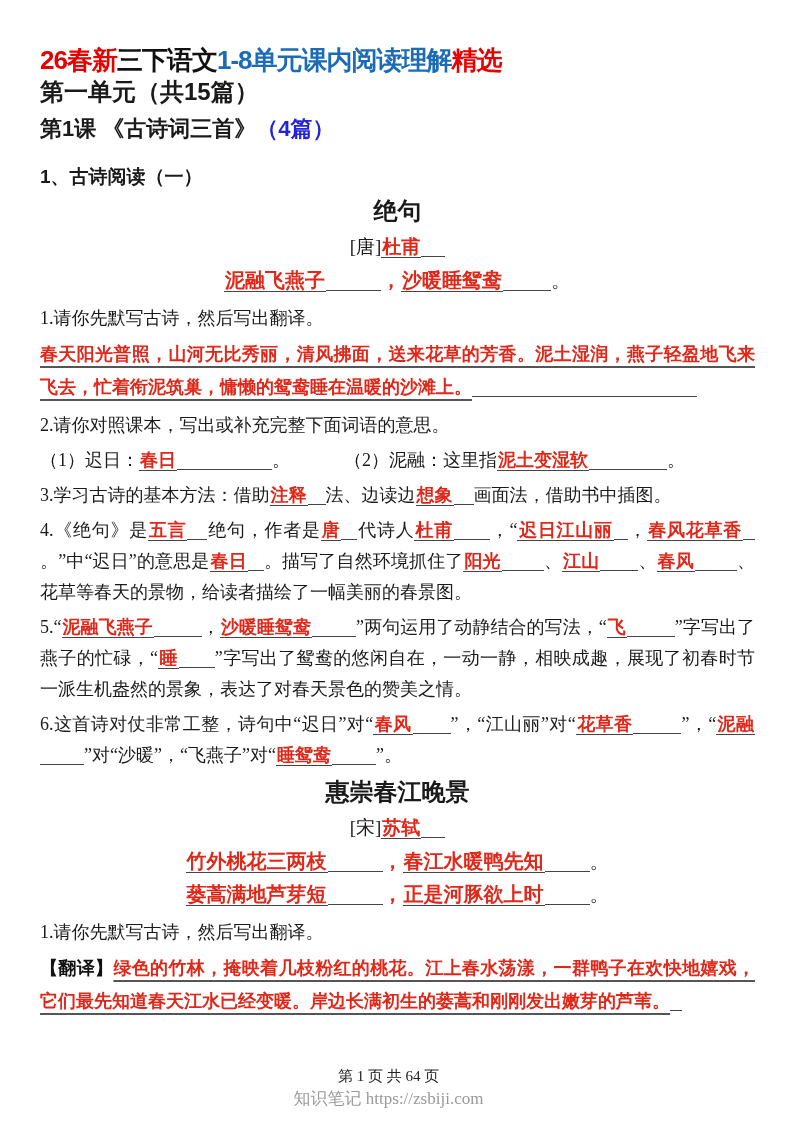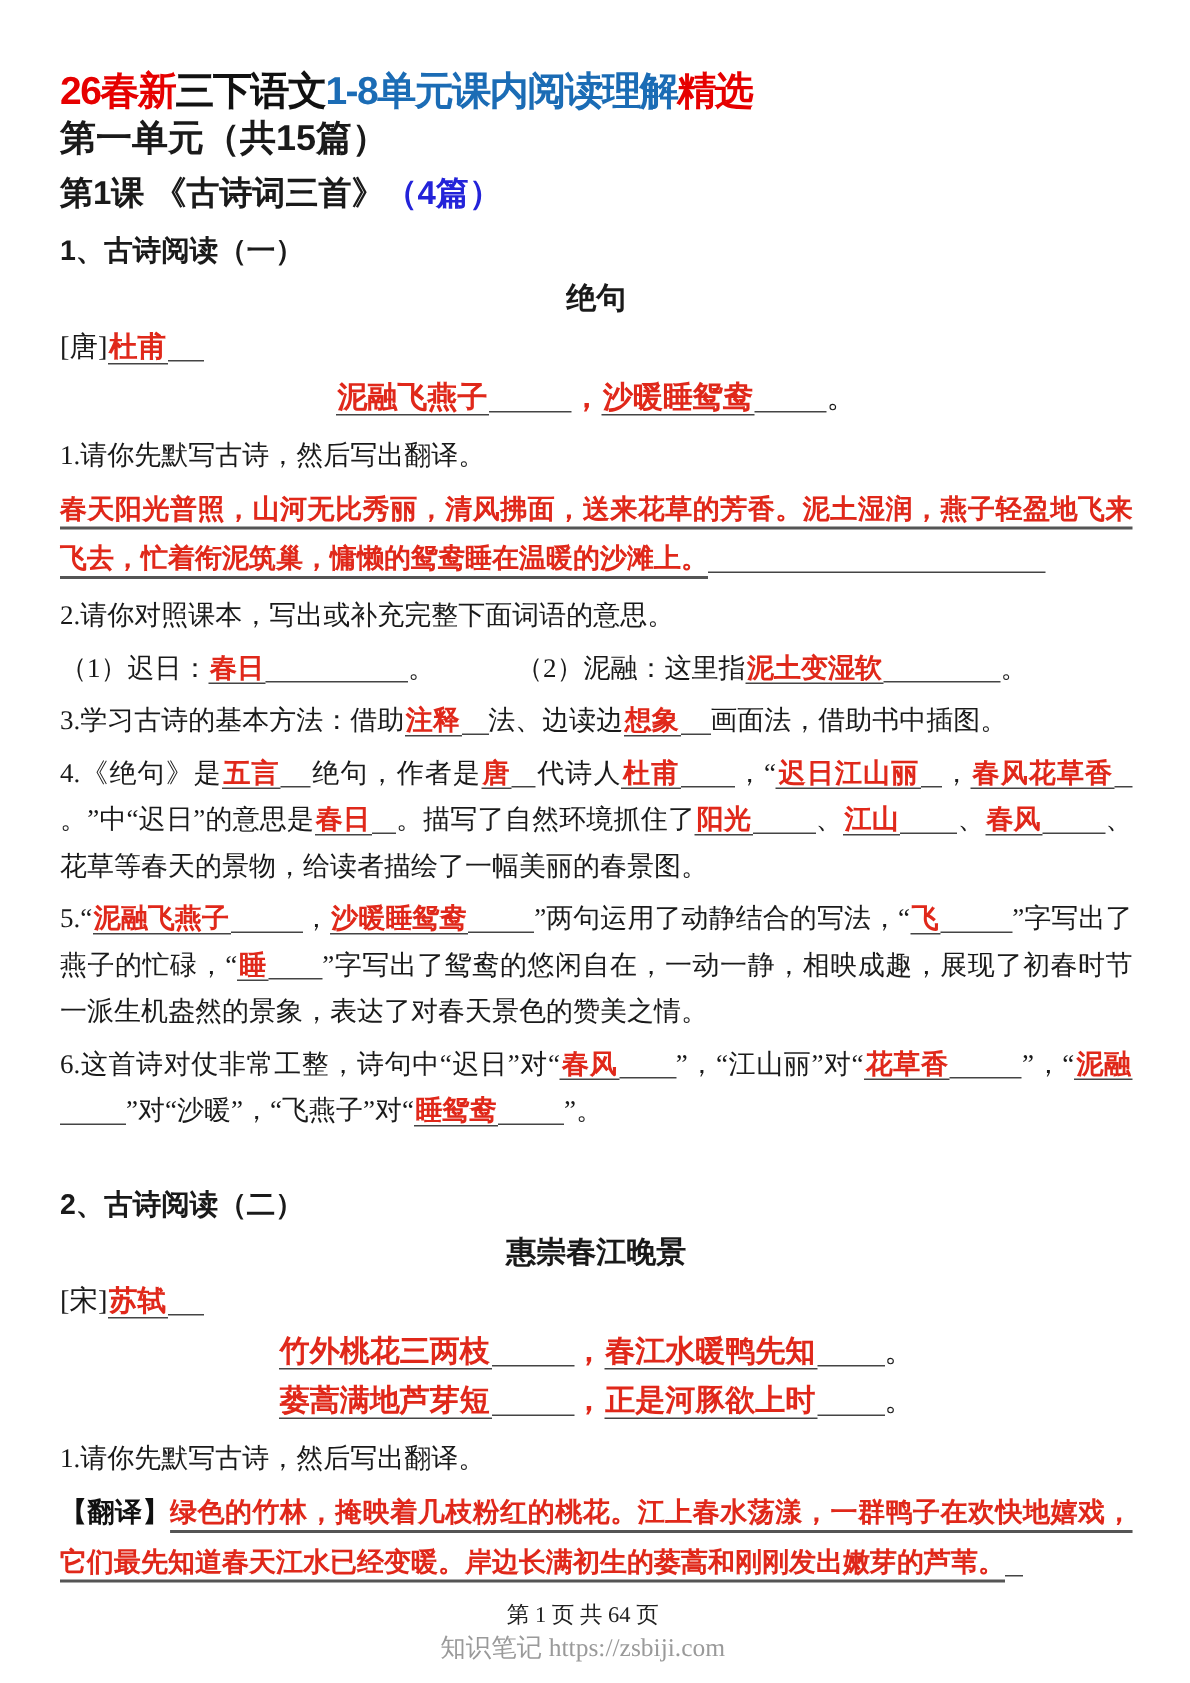--- a/index.html
+++ b/index.html
@@ -31,32 +31,32 @@
     font-family:"Liberation Sans","DejaVu Sans",sans-serif;
     font-weight:bold;
     font-size:22px;
     margin-top:6px;
   }
   .lesson-count{color:#2323d9;}
   .sec-heading{
     font-family:"Liberation Sans","DejaVu Sans",sans-serif;
     font-weight:bold;
     font-size:19px;
-    margin-top:10px;
+    margin-top:20px;
   }
   .sec2-gap{margin-top:34px;}
   .poem-title{
     text-align:center;
     font-family:"Liberation Sans","DejaVu Sans",sans-serif;
     font-weight:bold;
-    font-size:20px;
+    font-size:24px;
     margin-top:5px;
   }
   .poem-author{
-    text-align:left;
+    text-align:center;
     font-size:19px;
     margin-top:5px;
     line-height:30px;
   }
   .poem-line{
     text-align:center;
     font-size:20px;
     margin-top:3px;
     line-height:30px;
   }
@@ -121,21 +121,20 @@
 
   <div class="para" style="margin-top:8px;">1.请你先默写古诗，然后写出翻译。</div>
   <div class="para trans"><span class="seg-t">春天阳光普照，山河无比秀丽，清风拂面，送来花草的芳香。泥土湿润，燕子轻盈地飞来飞去，忙着衔泥筑巢，慵懒的鸳鸯睡在温暖的沙滩上。</span><span class="blank" style="width: 225px;"></span></div>
   <div class="para" style="margin-top:6px;">2.请你对照课本，写出或补充完整下面词语的意思。</div>
   <div class="para"><span class="seg-n">（1）迟日：</span><span class="seg-a">春日</span><span class="blank" style="width: 95px;"></span><span class="seg-n">。　　　（2）泥融：这里指</span><span class="seg-a">泥土变湿软</span><span class="blank" style="width: 78px;"></span><span class="seg-n">。</span></div>
   <div class="para"><span class="seg-n">3.学习古诗的基本方法：借助</span><span class="seg-a">注释</span><span class="blank" style="width: 18px;"></span><span class="seg-n">法、边读边</span><span class="seg-a">想象</span><span class="blank" style="width: 20px;"></span><span class="seg-n">画面法，借助书中插图。</span></div>
   <div class="para"><span class="seg-n">4.《绝句》是</span><span class="seg-a">五言</span><span class="blank" style="width: 20px;"></span><span class="seg-n">绝句，作者是</span><span class="seg-a">唐</span><span class="blank" style="width: 16px;"></span><span class="seg-n">代诗人</span><span class="seg-a">杜甫</span><span class="blank" style="width: 36px;"></span><span class="seg-n">，“</span><span class="seg-a">迟日江山丽</span><span class="blank" style="width: 14px;"></span><span class="seg-n">，</span><span class="seg-a">春风花草香</span><span class="blank" style="width: 12px;"></span><span class="seg-n">。”中“迟日”的意思是</span><span class="seg-a">春日</span><span class="blank" style="width: 16px;"></span><span class="seg-n">。描写了自然环境抓住了</span><span class="seg-a">阳光</span><span class="blank" style="width: 42px;"></span><span class="seg-n">、</span><span class="seg-a">江山</span><span class="blank" style="width: 38px;"></span><span class="seg-n">、</span><span class="seg-a">春风</span><span class="blank" style="width: 42px;"></span><span class="seg-n">、花草等春天的景物，给读者描绘了一幅美丽的春景图。</span></div>
   <div class="para"><span class="seg-n">5.“</span><span class="seg-a">泥融飞燕子</span><span class="blank" style="width: 48px;"></span><span class="seg-n">，</span><span class="seg-a">沙暖睡鸳鸯</span><span class="blank" style="width: 44px;"></span><span class="seg-n">”两句运用了动静结合的写法，“</span><span class="seg-a">飞</span><span class="blank" style="width: 48px;"></span><span class="seg-n">”字写出了燕子的忙碌，“</span><span class="seg-a">睡</span><span class="blank" style="width: 36px;"></span><span class="seg-n">”字写出了鸳鸯的悠闲自在，一动一静，相映成趣，展现了初春时节一派生机盎然的景象，表达了对春天景色的赞美之情。</span></div>
   <div class="para"><span class="seg-n">6.这首诗对仗非常工整，诗句中“迟日”对“</span><span class="seg-a">春风</span><span class="blank" style="width: 38px;"></span><span class="seg-n">”，“江山丽”对“</span><span class="seg-a">花草香</span><span class="blank" style="width: 48px;"></span><span class="seg-n">”，“</span><span class="seg-a">泥融</span><span class="blank" style="width: 44px;"></span><span class="seg-n">”对“沙暖”，“飞燕子”对“</span><span class="seg-a">睡鸳鸯</span><span class="blank" style="width: 44px;"></span><span class="seg-n">”。</span></div>
 
-  <div class="sec-heading sec2-gap">2、古诗阅读（二）</div>
   <div class="poem-title">惠崇春江晚景</div>
   <div class="poem-author"><span class="seg-n">[宋]</span><span class="seg-a">苏轼</span><span class="blank" style="width: 24px;"></span></div>
   <div class="poem-line"><span class="seg-a">竹外桃花三两枝</span><span class="blank" style="width: 55px;"></span><span class="seg-r">，</span><span class="seg-a">春江水暖鸭先知</span><span class="blank" style="width: 45px;"></span><span class="seg-n">。</span></div>
   <div class="poem-line"><span class="seg-a">蒌蒿满地芦芽短</span><span class="blank" style="width: 55px;"></span><span class="seg-r">，</span><span class="seg-a">正是河豚欲上时</span><span class="blank" style="width: 45px;"></span><span class="seg-n">。</span></div>
 
   <div class="para" style="margin-top:8px;">1.请你先默写古诗，然后写出翻译。</div>
   <div class="para trans"><span class="seg-b">【翻译】</span><span class="seg-t">绿色的竹林，掩映着几枝粉红的桃花。江上春水荡漾，一群鸭子在欢快地嬉戏，它们最先知道春天江水已经变暖。岸边长满初生的蒌蒿和刚刚发出嫩芽的芦苇。</span><span class="blank" style="width: 12px;"></span></div>
 
   <div class="footer">
     <div class="footer-page">第 1 页 共 64 页</div>

